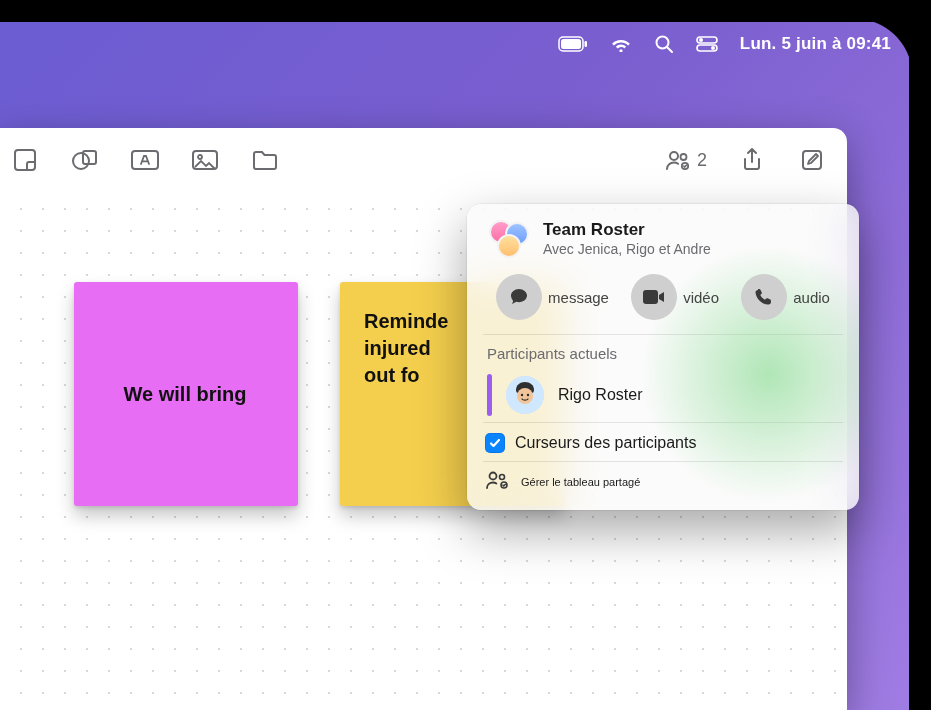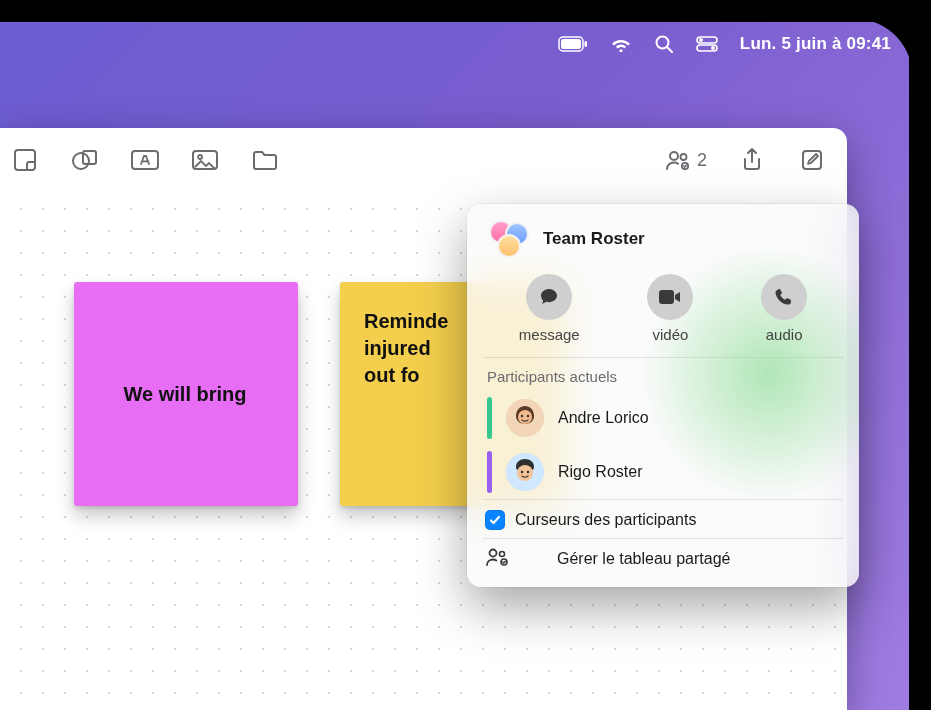--- a/index.html
+++ b/index.html
@@ -113,21 +113,21 @@
   .pop-header { display:flex; align-items:center; gap:12px; padding: 2px 20px 10px 20px; position:relative; z-index:1;}
   .avatar-stack { position:relative; width:44px; height:38px; flex:0 0 44px; }
   .avatar-stack .av { position:absolute; width:24px; height:24px; border-radius:50%; border:2px solid #f3f3f3; }
   .av1 { left:2px; top:0; background: linear-gradient(#ff9ecb,#ff6fa5);}
   .av2 { left:18px; top:2px; background: linear-gradient(#9ec4ff,#6f9cff);}
   .av3 { left:10px; top:14px; background: linear-gradient(#ffe09e,#ffbf6f);}
   .pop-title { font-size:17px; font-weight:700; color:#1a1a1a; line-height:1.2; }
   .pop-sub { font-size:14px; color:#6b6b70; line-height:1.2; }
   
   .pop-actions { display:flex; justify-content:space-around; padding: 6px 18px 14px 18px; position:relative; z-index:1;}
-  .action { display:flex; flex-direction:column; align-items:center; gap:6px; }
+  .action { display:flex; align-items:center; gap:6px; }
   .action .circ { width:46px; height:46px; border-radius:50%;
     background:#cfcfcf; display:flex; align-items:center; justify-content:center; color:#3a3a3a; }
   .action .circ svg { display:block; }
   .action .lbl { font-size:15px; color:#444; }
   
   .pop-sep { height:1px; background:rgba(0,0,0,.10); margin: 0 16px; }
   
   .section-title { font-size:15px; color:#6b6b70; padding: 10px 20px 6px 20px; position:relative; z-index:1;}
   
   .participant { display:flex; align-items:center; gap:14px; padding: 6px 20px; position:relative; z-index:1;}
@@ -135,21 +135,21 @@
   .participant:nth-of-type(1) .p-bar { background:#35c78e; }
   .participant:nth-of-type(2) .p-bar { background:#9a5ff0; }
   .p-avatar { width:38px; height:38px; border-radius:50%; background:#ddd; display:flex; align-items:center; justify-content:center; }
   .p-name { font-size:16px; color:#1a1a1a; font-weight:500; }
   
   .check-row { display:flex; align-items:center; gap:10px; padding: 10px 20px 8px 18px; position:relative; z-index:1;}
   .checkbox { width:20px; height:20px; border-radius:5px; background:#0a84ff; display:flex; align-items:center; justify-content:center; box-shadow: inset 0 0 0 1px rgba(0,0,0,.1); }
   .check-row .txt { font-size:16px; color:#1a1a1a; }
   
   .manage-row { display:flex; align-items:center; gap:12px; padding: 8px 20px 10px 18px; position:relative; z-index:1;}
-  .manage-row .txt { font-size:16px; color:#1a1a1a;margin-left:36px; }
+  .manage-row .txt { font-size:11px; color:#1a1a1a; }
   .manage-row .ico { color:#3a3a3a; }
 
   .participants-list { position:relative; z-index:1; }
 </style>
 </head>
 <body>
 
 <div class="desktop">
   <div class="bezel-top"></div>
   <div class="bezel-right"></div>
@@ -261,20 +261,21 @@
   <div class="popover">
     <div class="arrow"></div>
     <div class="pop-header">
       <div class="avatar-stack">
         <div class="av av1"></div>
           <div class="av av2"></div>
           <div class="av av3"></div>
       </div>
       <div>
         <div class="pop-title">Team Roster</div>
+        <div class="pop-sub">Avec Jenica, Rigo et Andre</div>
       </div>
     </div>
     <div class="pop-actions">
       <div class="action">
         <div class="circ">
           <svg width="22" height="22" viewBox="0 0 22 22">
               <path d="M11 3c4.4 0 8 3 8 6.6 0 3.7-3.6 6.6-8 6.6-.9 0-1.8-.1-2.6-.4L4 18l1.2-3.1C4 13.7 3 11.8 3 9.6 3 6 6.6 3 11 3z" fill="#3a3a3a"></path>
             </svg>
         </div>
         <div class="lbl">message</div>
@@ -293,34 +294,20 @@
           <svg width="20" height="20" viewBox="0 0 20 20">
               <path d="M4 2c1 0 2 .1 2.4.7l1.3 2.6c.3.6.1 1.3-.4 1.8l-1 1c1 2 2.6 3.6 4.6 4.6l1-1c.5-.5 1.2-.7 1.8-.4l2.6 1.3c.6.3.7 1.4.7 2.4 0 1.4-1.1 2.6-2.5 2.5C8.2 17.9 2.1 11.8 1.5 5.5 1.4 4.1 2.6 3 4 3V2z" fill="#3a3a3a"></path>
             </svg>
         </div>
         <div class="lbl">audio</div>
       </div>
     </div>
     <div class="pop-sep"></div>
     <div class="section-title">Participants actuels</div>
     <div class="participants-list">
-      <div class="participant">
-        <div class="p-bar" style="background:#35c78e"></div>
-        <div class="p-avatar">
-          <svg width="38" height="38" viewBox="0 0 38 38">
-              <circle cx="19" cy="19" r="19" fill="#f2d6b7"></circle>
-              <path d="M19 7c5 0 9 4 9 10 0 4-3 8-9 8s-9-4-9-8c0-6 4-10 9-10z" fill="#5a3b27"></path>
-              <circle cx="19" cy="18" r="7" fill="#f2b98f"></circle>
-              <circle cx="16" cy="17" r="1.2" fill="#2a2a2a"></circle>
-              <circle cx="22" cy="17" r="1.2" fill="#2a2a2a"></circle>
-              <path d="M16 21c1 1.5 5 1.5 6 0" stroke="#2a2a2a" stroke-width="1.2" fill="none" stroke-linecap="round"></path>
-            </svg>
-        </div>
-        <div class="p-name">Andre Lorico</div>
-      </div>
       <div class="participant">
         <div class="p-bar" style="background:#9a5ff0"></div>
         <div class="p-avatar">
           <svg width="38" height="38" viewBox="0 0 38 38">
               <circle cx="19" cy="19" r="19" fill="#cfe8ff"></circle>
               <path d="M10 14c0-5 4-8 9-8s9 3 9 8c0 2-1 3-2 3H12c-1 0-2-1-2-3z" fill="#2f2f30"></path>
               <circle cx="19" cy="20" r="8" fill="#f2c49a"></circle>
               <circle cx="16" cy="19" r="1.2" fill="#2a2a2a"></circle>
               <circle cx="22" cy="19" r="1.2" fill="#2a2a2a"></circle>
               <path d="M16 23c1 1.5 5 1.5 6 0" stroke="#2a2a2a" stroke-width="1.2" fill="none" stroke-linecap="round"></path>

